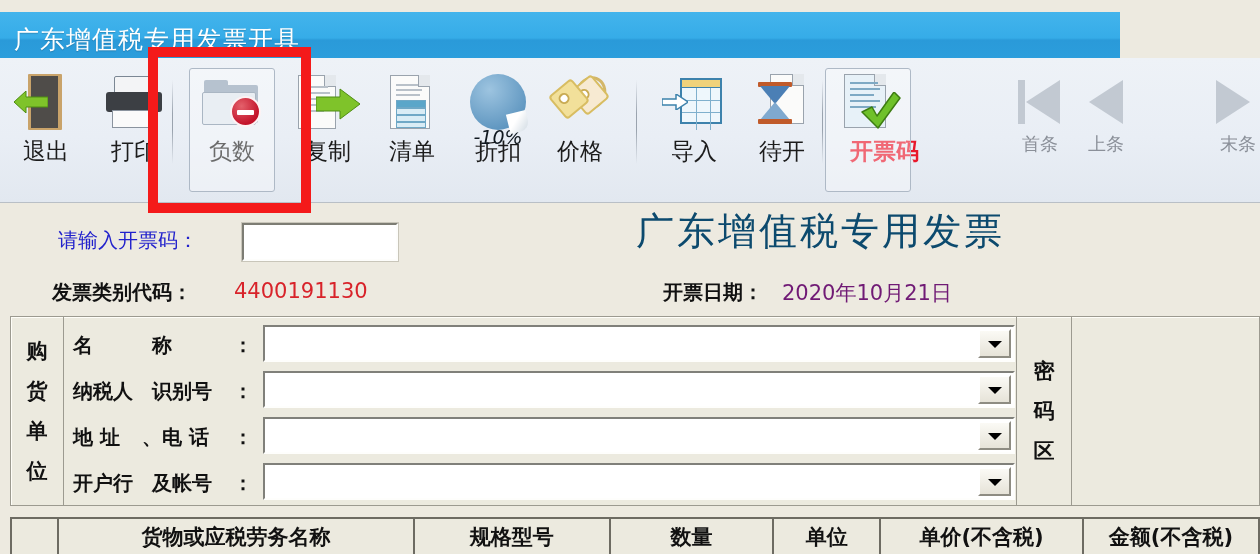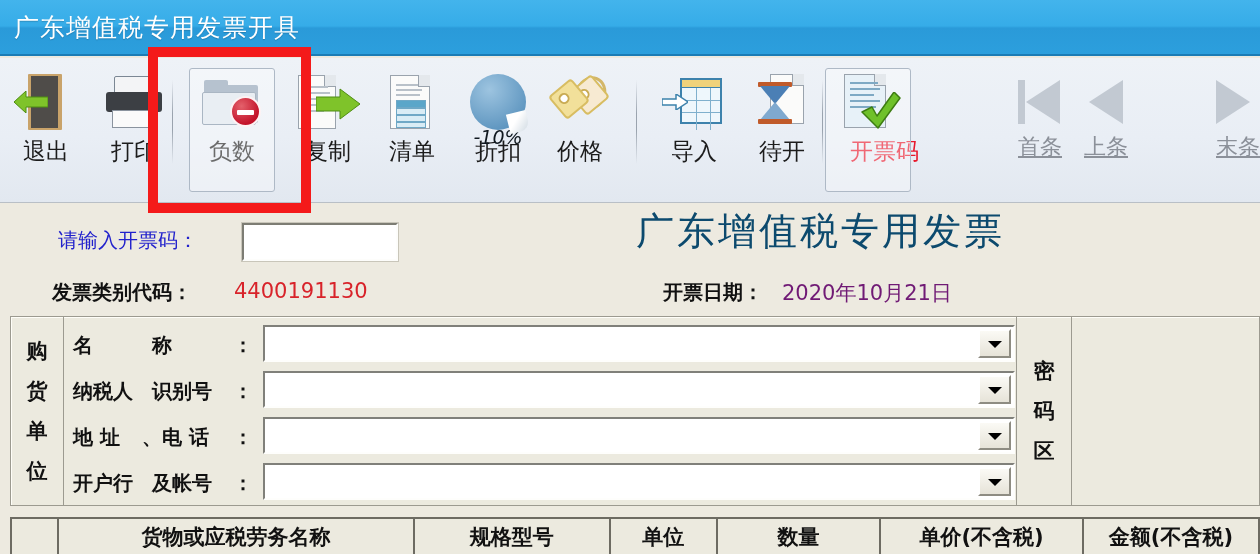--- a/index.html
+++ b/index.html
@@ -6,21 +6,21 @@
   html, body {
     width: 1260px; height: 554px;
     overflow: hidden;
     font-family: "DejaVu Sans", "Liberation Sans", sans-serif;
     background: #edeae0;
   }
   #app { position: relative; width: 1260px; height: 554px; overflow: hidden; }
 
   
   .titlebar {
-    position: absolute; left: 0; top: 0; width: 1260px; height: 56px;
+    position: absolute; left: 0; top: 12px; width: 1120px; height: 56px;
     background: linear-gradient(to bottom, #43b4ec 0%, #36ace8 48%, #2a9ad9 52%, #2c9fdd 100%);
     border-bottom: 2px solid #1b7cb5;
     text-decoration: underline;
   }
   .titlebar .ttl {
     position: absolute; left: 14px; top: 11px;
     font-size: 25px; color: #ffffff; letter-spacing: 1px;
     text-shadow: 0 1px 1px rgba(0,0,0,.18);
     white-space: nowrap;
   }
@@ -34,30 +34,30 @@
   .tbitem {
     position: absolute; top: 8px; width: 92px; height: 128px;
     text-align: center;
   }
   .tbicon {
     position: relative; width: 64px; height: 62px; margin: 6px auto 2px;
   }
   .tblabel {
     font-size: 23px; color: #1c1c1c; line-height: 30px; white-space: nowrap;
   }
-  .tblabel.red { color: #e8172b; font-weight: normal; margin-left: 28px; }
+  .tblabel.red { color: #e8172b; font-weight: bold; margin-left: 28px; }
   .tbsep {
     position: absolute; top: 22px; width: 1px; height: 84px;
     background: linear-gradient(to bottom, rgba(150,158,168,0) 0%, #9aa3ae 40%, #9aa3ae 60%, rgba(150,158,168,0) 100%);
   }
 
   
   .navitem { position: absolute; top: 18px; width: 84px; text-align: center; }
   .navicon { width: 56px; height: 52px; margin: 0 auto 4px; position: relative; }
-  .navlabel { font-size: 22px; color: #8b9099; white-space: nowrap; text-decoration: underline; }
+  .navlabel { font-size: 18px; color: #8b9099; white-space: nowrap; }
 
   
   .redbox {
     position: absolute; left: 148px; top: 47px; width: 163px; height: 166px;
     border: 10px solid #f41a1a; z-index: 40; pointer-events: none;
   }
 
   
   .sheet {
     position: absolute; left: 0; top: 203px; width: 1260px; height: 351px;
@@ -483,19 +483,19 @@
         <span>密</span>
         <span>码</span>
         <span>区</span>
       </div>
     </div>
 
     <div class="gtable">
       <div class="gcell" style="width:48px"></div>
       <div class="gcell" style="width:366px">货物或应税劳务名称</div>
       <div class="gcell" style="width:201px">规格型号</div>
+      <div class="gcell" style="width:168px">数量</div>
       <div class="gcell" style="width:110px">单位</div>
-      <div class="gcell" style="width:168px">数量</div>
       <div class="gcell" style="width:208px">单价(不含税)</div>
       <div class="gcell" style="width:179px">金额(不含税)</div>
     </div>
   </div>
 </div>
 
 </body></html>

